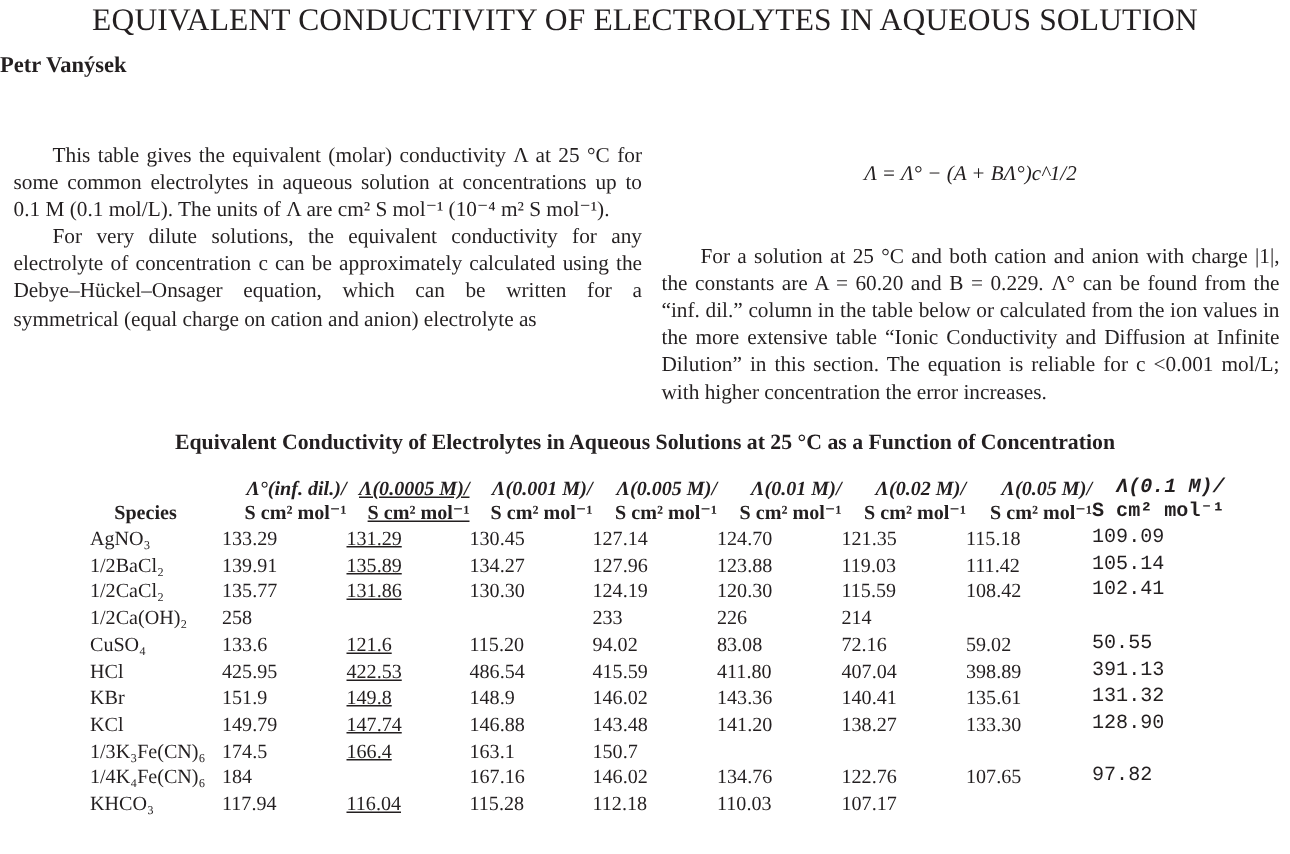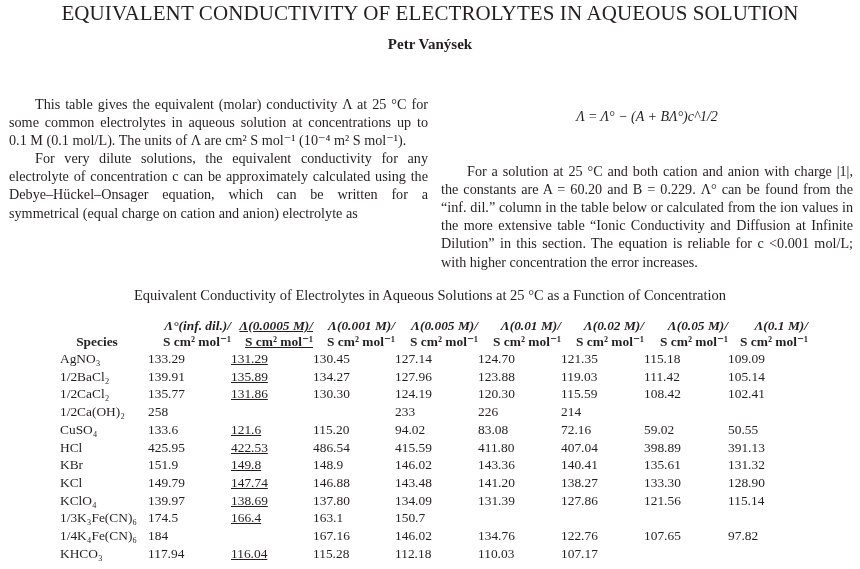--- a/index.html
+++ b/index.html
@@ -1,36 +1,36 @@
 <!DOCTYPE html>
 <html><head>
 <meta charset="utf-8">
 <style>
   html, body { margin:0; padding:0; background:#ffffff; }
   body { width:860px; height:569px; overflow:hidden; position:relative;
          font-family:"Liberation Serif","DejaVu Serif",serif; color:#231f20; }
   .title { position:absolute; top:0; left:0; width:860px; text-align:center;
            font-size:21px; font-weight:normal; letter-spacing:0.1px; line-height:26px; }
-  .author { position:absolute; top:34px; left:0; width:860px; text-align:center;
+  .author { position:absolute; top:34px; left:0; width:860px; text-align:left;
             font-size:15px; font-weight:bold; line-height:20px; }
   .col { position:absolute; font-size:14.2px; line-height:18.1px; text-align:justify; }
   .col p { margin:0; text-indent:26px; }
   .colL { left:9px; top:95px; width:419px; }
   .colR { left:441px; top:108px; width:412px; }
   .eq { text-align:center; font-style:italic; margin:0 0 36px 0 !important; text-indent:0 !important; font-size:14px; }
   .tcap { position:absolute; top:285px; left:0; width:860px; text-align:center;
-          font-size:14.5px; font-weight:normal; line-height:20px; }
+          font-size:14.5px; font-weight:bold; line-height:20px; }
   table { position:absolute; top:318px; left:60px; border-collapse:collapse;
           font-size:13.4px; line-height:17.7px; }
   th { font-weight:bold; text-align:right; padding:0; vertical-align:bottom; white-space:nowrap; line-height:16px; }
   th.sp { text-align:center; padding-right:14px; }
   td { padding:0; white-space:nowrap; vertical-align:top; }
   td.sp { width:88px; }
   .c1 { width:83px; } .c2 { width:82px;text-decoration:underline; } .c3 { width:82px; } .c4 { width:83px; }
-  .c5 { width:83px; } .c6 { width:83px; } .c7 { width:84px; } .c8 { width:80px; }
+  .c5 { width:83px; } .c6 { width:83px; } .c7 { width:84px; } .c8 { width:80px;font-family:Liberation Mono, monospace; }
   th .l { font-style:italic; }
 </style>
 </head>
 <body>
 
 <div class="title">EQUIVALENT CONDUCTIVITY OF ELECTROLYTES IN AQUEOUS SOLUTION</div>
 <div class="author">Petr Vanýsek</div>
 
 <div class="col colL">
   <p>This table gives the equivalent (molar) conductivity Λ at 25 °C for some common electrolytes in aqueous solution at concentrations up to 0.1 M (0.1 mol/L). The units of Λ are cm² S mol⁻¹ (10⁻⁴ m² S mol⁻¹).</p>
@@ -141,31 +141,20 @@
         <td class="c1">149.79</td>
         <td class="c2">147.74</td>
         <td class="c3">146.88</td>
         <td class="c4">143.48</td>
         <td class="c5">141.20</td>
         <td class="c6">138.27</td>
         <td class="c7">133.30</td>
         <td class="c8">128.90</td>
       </tr>
       <tr>
-        <td class="sp">KClO₄</td>
-        <td class="c1">139.97</td>
-        <td class="c2">138.69</td>
-        <td class="c3">137.80</td>
-        <td class="c4">134.09</td>
-        <td class="c5">131.39</td>
-        <td class="c6">127.86</td>
-        <td class="c7">121.56</td>
-        <td class="c8">115.14</td>
-      </tr>
-      <tr>
         <td class="sp">1/3K₃Fe(CN)₆</td>
         <td class="c1">174.5</td>
         <td class="c2">166.4</td>
         <td class="c3">163.1</td>
         <td class="c4">150.7</td>
         <td class="c5"></td>
         <td class="c6"></td>
         <td class="c7"></td>
         <td class="c8"></td>
       </tr>

